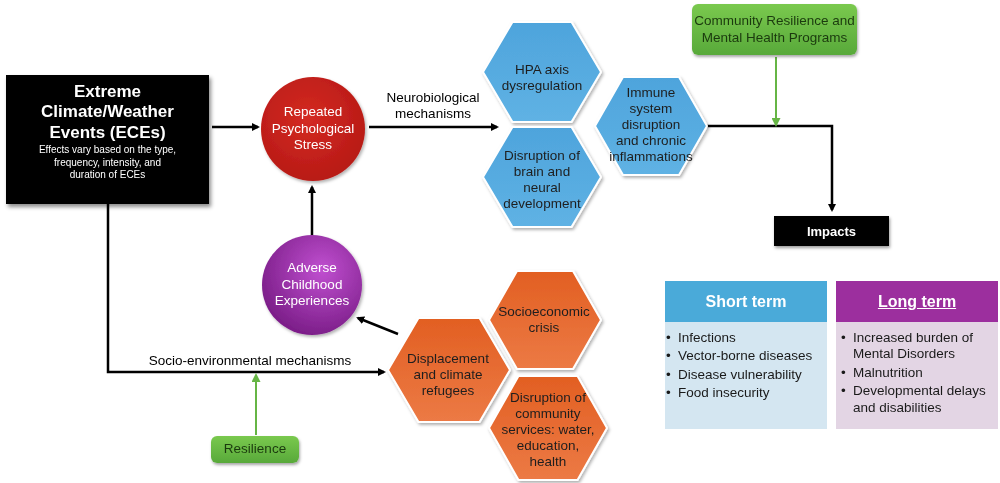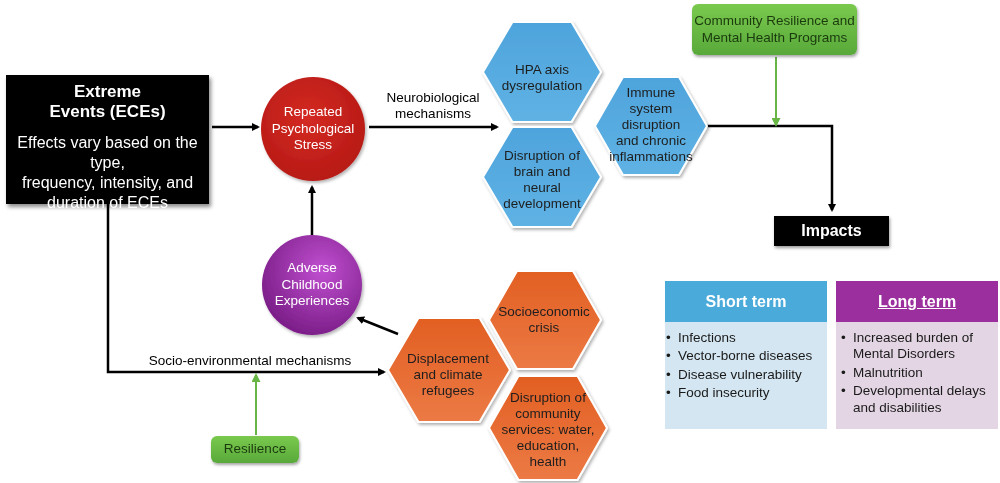--- a/index.html
+++ b/index.html
@@ -6,26 +6,26 @@
   body { width: 1000px; height: 483px; position: relative; overflow: hidden;
          font-family: "Liberation Sans", sans-serif; }
   #canvas { position: absolute; left: 0; top: 0; }
   .hex-text { position: absolute; display: flex; align-items: center; justify-content: center;
               text-align: center; font-size: 13.5px; line-height: 1.2; color: #1e1e1e; }
   .circle-text { position: absolute; display: flex; align-items: center; justify-content: center;
                  text-align: center; font-size: 13.5px; line-height: 1.25; color: #ffffff; }
   .ece-box { position: absolute; left: 6px; top: 75px; width: 203px; height: 129px; background: #000;
              box-shadow: 2px 3px 4px rgba(0,0,0,0.45); color: #fff; text-align: center; }
   .ece-title { font-weight: bold; font-size: 17px; line-height: 1.2; margin-top: 7px; }
-  .ece-sub { font-size: 16px; line-height: 1.25; margin-top: 10px; }
+  .ece-sub { font-size: 10px; line-height: 1.25; margin-top: 1px; }
   .green-box { position: absolute; background: linear-gradient(#7ac94e, #58a93a); border-radius: 6px;
                box-shadow: 1px 2px 3px rgba(0,0,0,0.35); color: #1b3a0e; text-align: center;
                font-size: 13.5px; line-height: 1.25; display: flex; align-items: center; justify-content: center; }
   .impacts-box { position: absolute; left: 774px; top: 216px; width: 115px; height: 30px; background: #000;
-                 color: #fff; font-weight: bold; font-size: 16px; display: flex; align-items: center;
+                 color: #fff; font-weight: bold; font-size: 13px; display: flex; align-items: center;
                  justify-content: center; box-shadow: 1px 2px 3px rgba(0,0,0,0.4); }
   .term-card { position: absolute; top: 261px; height: 148px; margin-top: 20px; }
   .term-head { height: 41px; color: #fff; font-weight: bold; font-size: 16px; display: flex;
                align-items: center; justify-content: center; }
   .term-body { height: 107px; padding: 8px 0 0 0; box-sizing: border-box; font-size: 13.5px; color: #1a1a1a; }
   .term-body ul { margin: 0; padding: 0; list-style: none; }
   .term-body li { position: relative; padding-left: 13px; line-height: 1.22; margin-bottom: 2px; }
   .term-body li::before { content: "\2022"; position: absolute; left: 1px; top: 0; }
   .edge-label { position: absolute; font-size: 13.5px; color: #000000; text-align: center; line-height: 1.2; }
 </style>
@@ -80,20 +80,21 @@
       <polygon points="595,126 623,77 679,77 707,126 679,175 623,175" fill="url(#blueGrad)" stroke="#ffffff" stroke-width="2" filter="url(#shadow)"></polygon>
       <polygon points="388,370 418.5,318 479.5,318 510,370 479.5,422 418.5,422" fill="url(#orangeGrad)" stroke="#ffffff" stroke-width="2" filter="url(#shadow)"></polygon>
       <polygon points="489,320 517,271 573,271 601,320 573,369 517,369" fill="url(#orangeGrad)" stroke="#ffffff" stroke-width="2" filter="url(#shadow)"></polygon>
       <polygon points="489,428 518.5,376 577.5,376 607,428 577.5,480 518.5,480" fill="url(#orangeGrad)" stroke="#ffffff" stroke-width="2" filter="url(#shadow)"></polygon>
     </g>
 </svg>
 
 <div class="ece-box">
   <div class="ece-title">
     <div>Extreme</div>
+    <div>Climate/Weather</div>
     <div>Events (ECEs)</div>
   </div>
   <div class="ece-sub">
     <div>Effects vary based on the type,</div>
     <div>frequency, intensity, and</div>
     <div>duration of ECEs</div>
   </div>
 </div>
 
 <div class="circle-text" style="left:263px; top:90px; width:100px; height:78px;">

